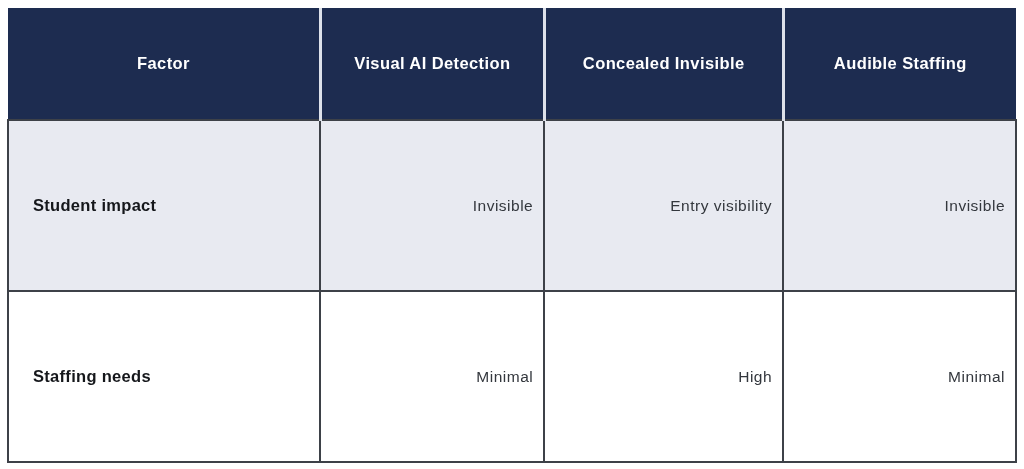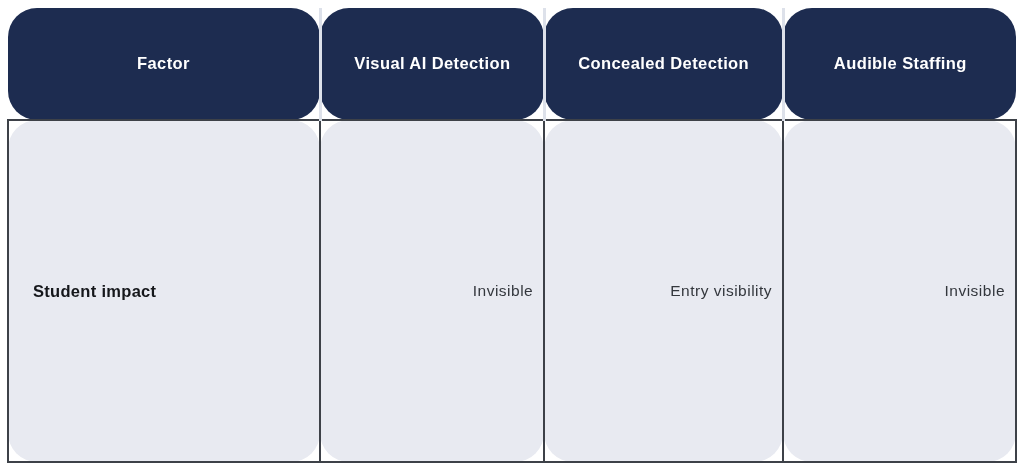--- a/index.html
+++ b/index.html
@@ -1,15 +1,15 @@
 <!DOCTYPE html>
 <html><head>
 <meta charset="utf-8">
 <style>
-  * { box-sizing: border-box; border-radius: 29px; }
+  * { box-sizing: border-box; }
   html, body {
     margin: 0;
     padding: 0;
     background: #ffffff;
     width: 1024px;
     height: 469px;
     font-family: "Liberation Sans", "DejaVu Sans", sans-serif;
   }
   .table-wrap {
     position: absolute;
@@ -78,26 +78,32 @@
     <colgroup>
       <col class="c-factor">
       <col class="c-visual">
       <col class="c-conceal">
       <col class="c-audible">
     </colgroup>
     <thead>
       <tr>
         <th>Factor</th>
         <th>Visual AI Detection</th>
-        <th>Concealed Detection</th>
+        <th>Concealed Invisible</th>
         <th>Audible Staffing</th>
       </tr>
     </thead>
     <tbody>
       <tr class="alt">
         <td class="factor-cell">Student impact</td>
         <td class="value-cell">Invisible</td>
         <td class="value-cell">Entry visibility</td>
         <td class="value-cell">Invisible</td>
       </tr>
+      <tr class="plain">
+        <td class="factor-cell">Staffing needs</td>
+        <td class="value-cell">Minimal</td>
+        <td class="value-cell">High</td>
+        <td class="value-cell">Minimal</td>
+      </tr>
     </tbody>
   </table>
 </div>
 
 </body></html>

